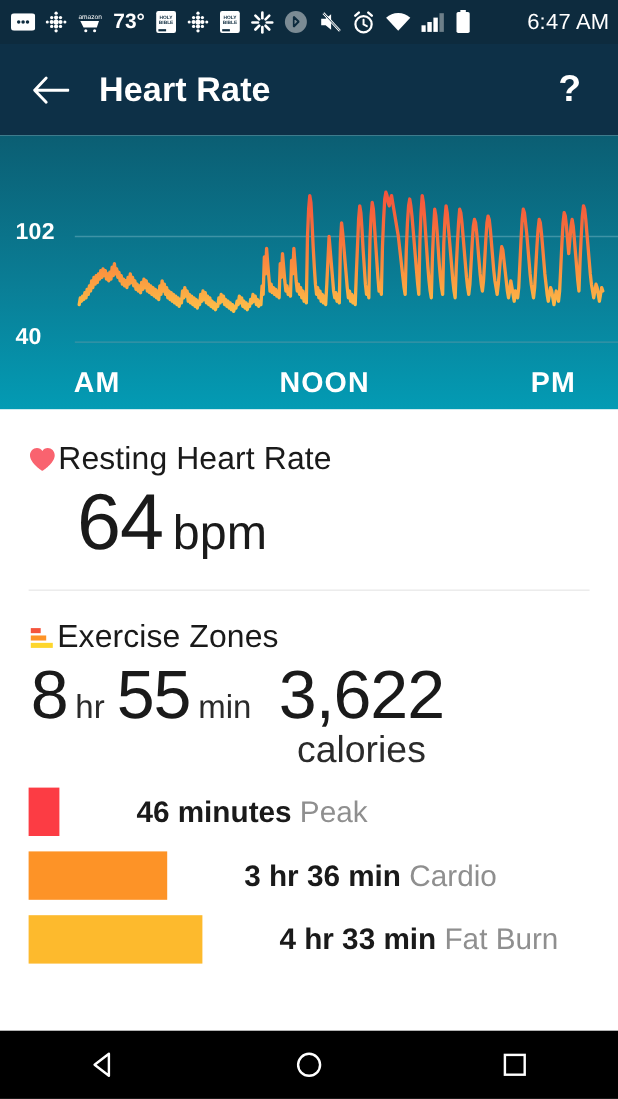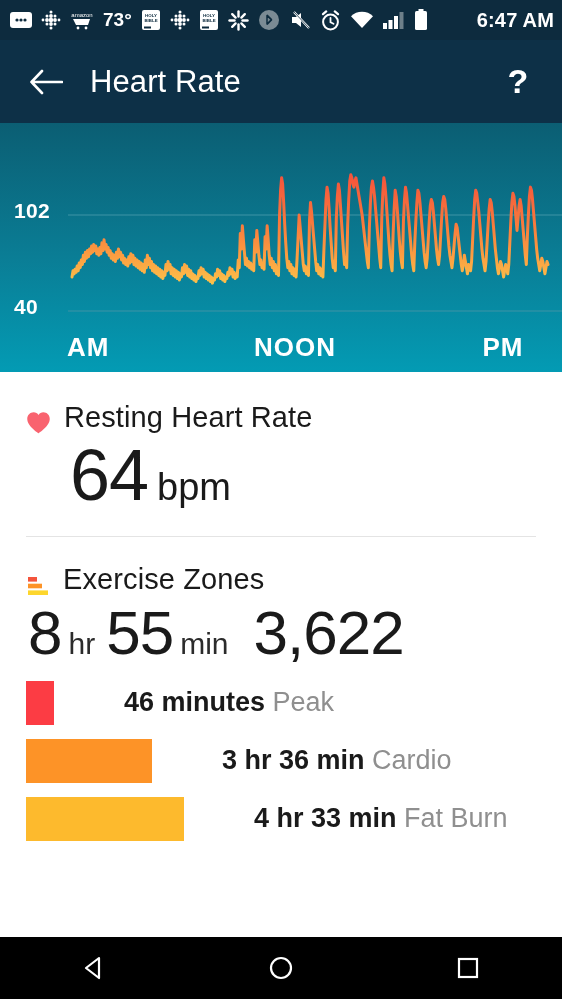--- a/index.html
+++ b/index.html
@@ -14,32 +14,32 @@
   
   #status-bar {
     height:40px; background:#0d2b3e;
     display:flex; align-items:center;
     padding:0 8px 0 10px; gap:9px;
     color:#ffffff;
   }
   .sb-ico { display:flex; align-items:center; justify-content:center; flex:0 0 auto; }
   #status-spacer { flex:1 1 auto; }
   #status-clock {
-    font-size:20px; font-weight:bold; letter-spacing:.2px;
+    font-size:20px; font-weight:normal; letter-spacing:.2px;
     white-space:nowrap; padding-left:1px;
   }
 
   
   #app-bar {
     height:83px; background:#0d3047;
     display:flex; align-items:center; padding:0 24px;
   }
   #back-button { width:44px; height:44px; display:flex; align-items:center; justify-content:center; }
   #app-title {
-    color:#ffffff; font-size:31px; font-weight:normal;
+    color:#ffffff; font-size:31px; font-weight:bold;
     margin-left:22px; letter-spacing:.1px; flex:1 1 auto;
   }
   #help-button {
     width:40px; height:44px; display:flex; align-items:center; justify-content:center;
     color:#ffffff; font-size:34px; font-weight:bold;
   }
 
   
   #hr-chart {
     position:relative; height:249px;
@@ -55,30 +55,30 @@
   #y-label-low  { top:172px; }
   .axis-x-label {
     position:absolute; bottom:9px; color:#ffffff;
     font-size:26px; font-weight:bold; letter-spacing:1px;
     transform:translateX(-50%);
   }
 
   
   #content { background:#ffffff; }
   .section { padding:0 26px; }
-  .section-head { display:flex; align-items:flex-end; gap:13px; }
+  .section-head { display:flex; align-items:center; gap:2px; }
   .section-title { font-size:29px; color:#1a1a1a; letter-spacing:.1px; }
 
   #heart-icon { width:25px; height:23px; flex:0 0 auto; }
   #zones-icon { width:24px; height:20px; flex:0 0 auto; }
 
   #resting-section { padding-top:29px; }
   #resting-value-row { display:flex; align-items:baseline; margin-top:5px; }
   #resting-value { font-size:72px; color:#1a1a1a; letter-spacing:-1px; line-height:1;margin-left:44px; }
-  #resting-unit { font-size:38px; color:#1a1a1a; margin-left:9px;text-align:right; }
+  #resting-unit { font-size:44px; color:#1a1a1a; margin-left:9px;text-align:right; }
 
   #divider { height:1px; background:#e4e4e4; margin:25px 26px 0; }
 
   #zones-section { padding-top:26px; }
   #zones-stats {
     display:flex; align-items:baseline; flex-wrap:wrap;
     margin-top:4px; padding-left:2px;
   }
   .stat-big { font-size:62px; color:#1a1a1a; line-height:1.08; letter-spacing:-1px; }
   .stat-unit { font-size:30px; color:#2b2b2b; margin:0 11px 0 7px; }
@@ -294,20 +294,21 @@
       <div class="section-title">Exercise Zones</div>
     </div>
 
     <div id="zones-stats">
       <span class="stat-big">8</span>
       <span class="stat-unit">hr</span>
       <span class="stat-big">55</span>
       <span class="stat-unit">min</span>
       <span id="calories-block">
         <span id="calories-value">3,622</span>
+        <span id="calories-unit">calories</span>
       </span>
     </div>
 
     <div id="zone-list">
         <div class="zone-row">
           <div class="zone-bar" style="width: 28px; background: rgb(252, 60, 68);"></div>
           <div class="zone-text"><span class="zone-duration">46 minutes</span><span class="zone-name"> Peak</span></div>
         </div>
         <div class="zone-row">
           <div class="zone-bar" style="width: 126px; background: rgb(253, 147, 39);"></div>

